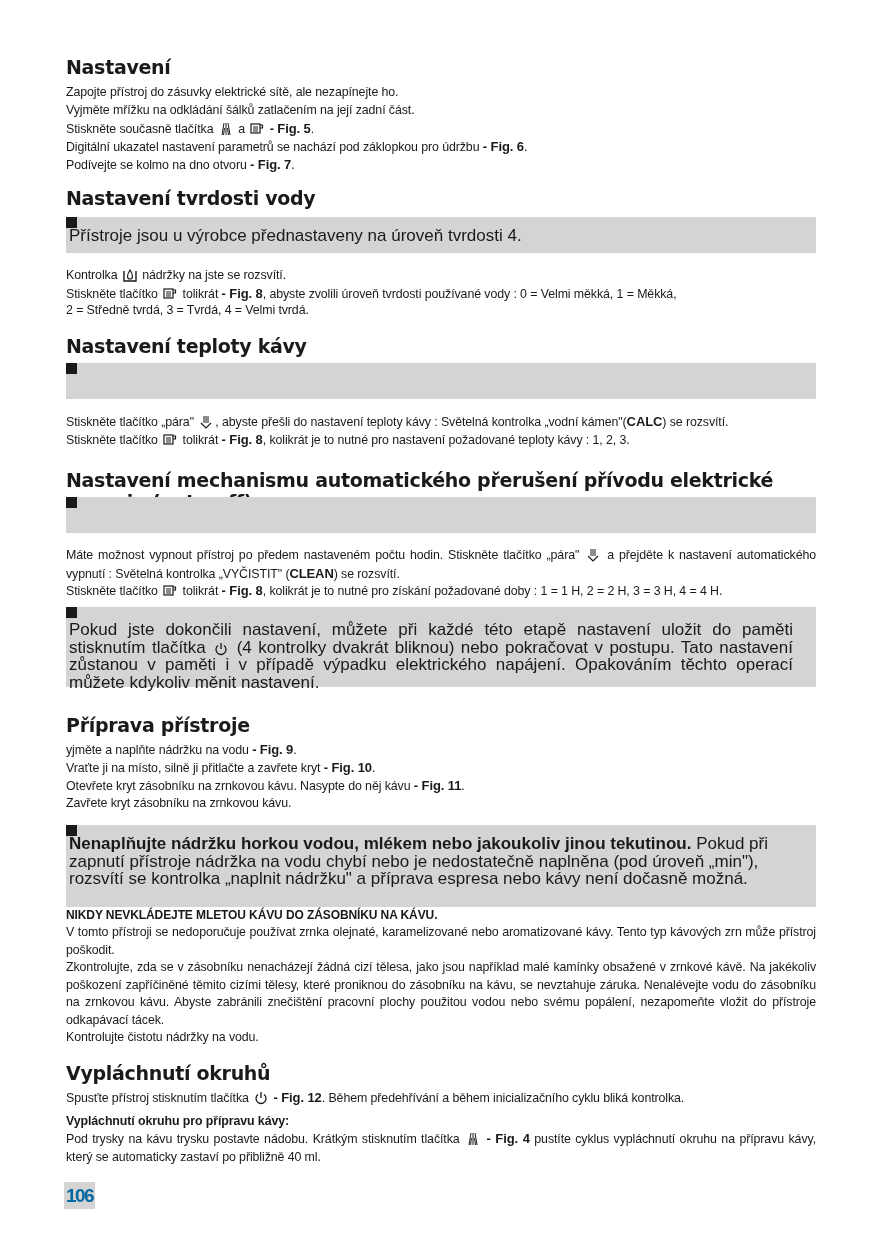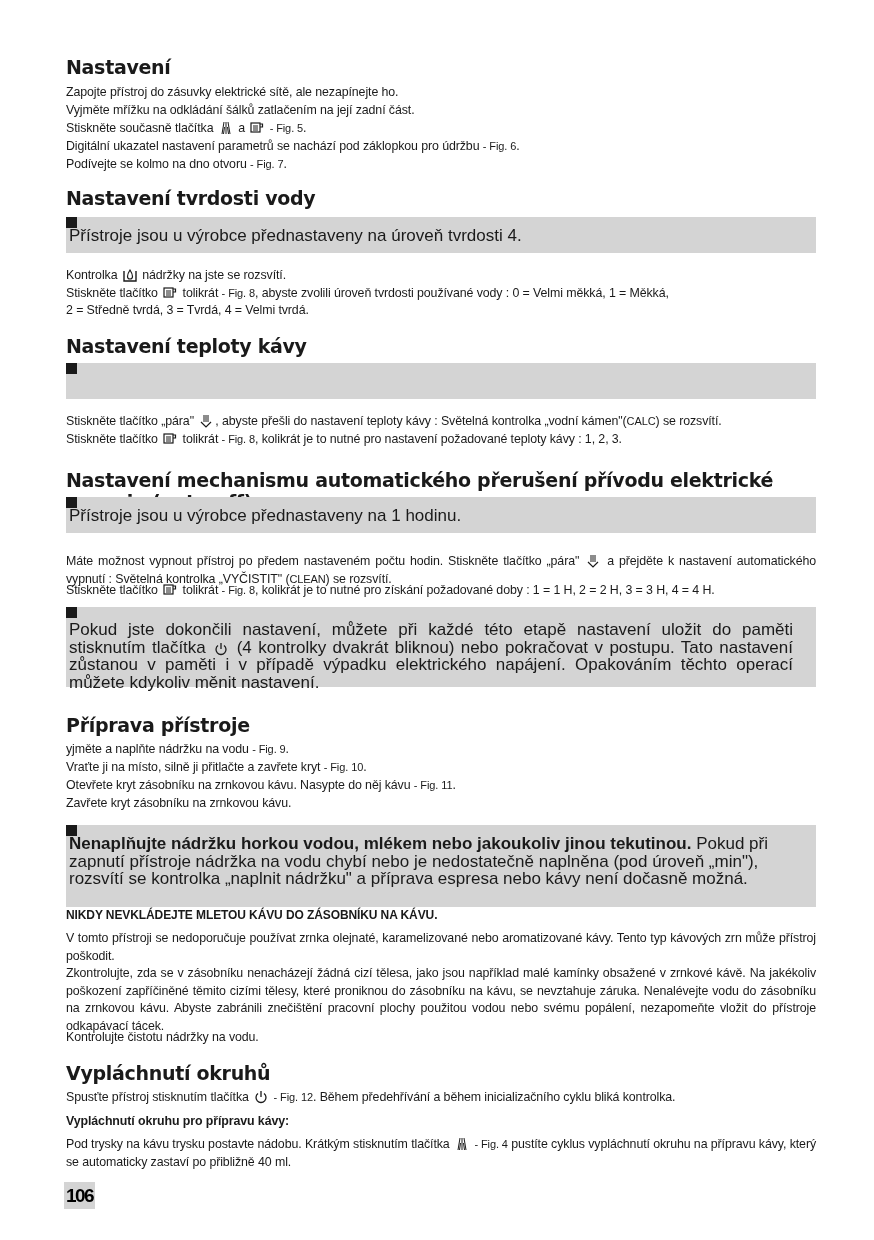--- a/index.html
+++ b/index.html
@@ -3,30 +3,30 @@
 <meta charset="utf-8">
 <style>
   html, body { margin: 0; padding: 0; background: #ffffff; }
   body { width: 874px; height: 1240px; position: relative; overflow: hidden;
          font-family: "Liberation Sans", sans-serif; color: #1a1a1a; }
   .page { position: absolute; left: 66px; top: 0; width: 750px; }
   h2 { font-family: "DejaVu Sans", sans-serif; font-weight: bold; font-size: 19px;
        margin: 0; position: absolute; left: 0; color: #1a1a1a; letter-spacing: -0.3px; }
   .line { position: absolute; left: 0; font-size: 12.4px; line-height: 17.5px;
           white-space: nowrap; letter-spacing: -0.1px; }
-  .fig { font-weight: normal; font-size: 11px; }
+  .fig { font-weight: bold; font-size: 13px; }
   .b { font-weight: bold; }
   .box { position: absolute; left: 0; width: 750px; background: #d4d4d4; }
   .box .sq { position: absolute; left: 0; top: 0; width: 11px; height: 11px; background: #1a1a1a; }
   .box .txt { position: absolute; left: 3px; font-size: 17px; line-height: 17.5px; color: #1a1a1a; white-space: nowrap; }
-  .just { white-space: normal; width: 750px; text-align: justify; margin-top: 6px; }
+  .just { white-space: normal; width: 750px; text-align: justify; }
   .ul { text-underline-offset: 2px; }
   .icon { display: inline-block; vertical-align: -3px; width: 14px; height: 14px; margin: 0 2px; }
   .pagenum { position: absolute; left: 64px; top: 1182px; width: 31px; height: 27px; background: #d4d4d4;
-             font-weight: bold; font-size: 19px; line-height: 27px; text-align: center; letter-spacing: -1.5px; color:#000000; }
+             font-weight: bold; font-size: 19px; line-height: 27px; text-align: center; letter-spacing: -1.5px; color:#0369a1; }
 </style>
 </head>
 <body>
 
 <svg width="0" height="0" style="position:absolute">
   <defs>
     <symbol id="i-coffee" viewBox="0 0 14 14">
         <path d="M5 1 L3 13 M7 1 L7 13 M9 1 L11 13 M5.5 6 L4.5 13 M8.5 6 L9.5 13" stroke="#1a1a1a" stroke-width="1" fill="none"></path>
       </symbol>
     <symbol id="i-menu" viewBox="0 0 14 14">
@@ -111,21 +111,20 @@
     <svg class="icon">
         <use href="#i-menu"></use>
       </svg>
     <span>tolikrát</span>
     <span class="fig">- Fig. 8</span><span>, kolikrát je to nutné pro nastavení požadované teploty kávy : 1, 2, 3.</span>
   </div>
 
   <h2 style="top:469px">Nastavení mechanismu automatického přerušení přívodu elektrické energie (auto-off)</h2>
   <div class="box" style="top:497px;height:36px">
     <div class="sq"></div>
-    <div class="txt" style="top:10px">Přístroje jsou u výrobce přednastaveny na 1 hodinu.</div>
   </div>
   <div class="line just" style="top:547px">
     <span>Máte možnost vypnout přístroj po předem nastaveném počtu hodin. Stiskněte tlačítko „pára"</span>
     <svg class="icon">
         <use href="#i-steam"></use>
       </svg>
     <span>a přejděte k nastavení automatického vypnutí : Světelná kontrolka „VYČISTIT" (</span><span class="fig">CLEAN</span><span>) se rozsvítí.</span>
   </div>
   <div class="line" style="top:582px">
     <span>Stiskněte tlačítko</span>

